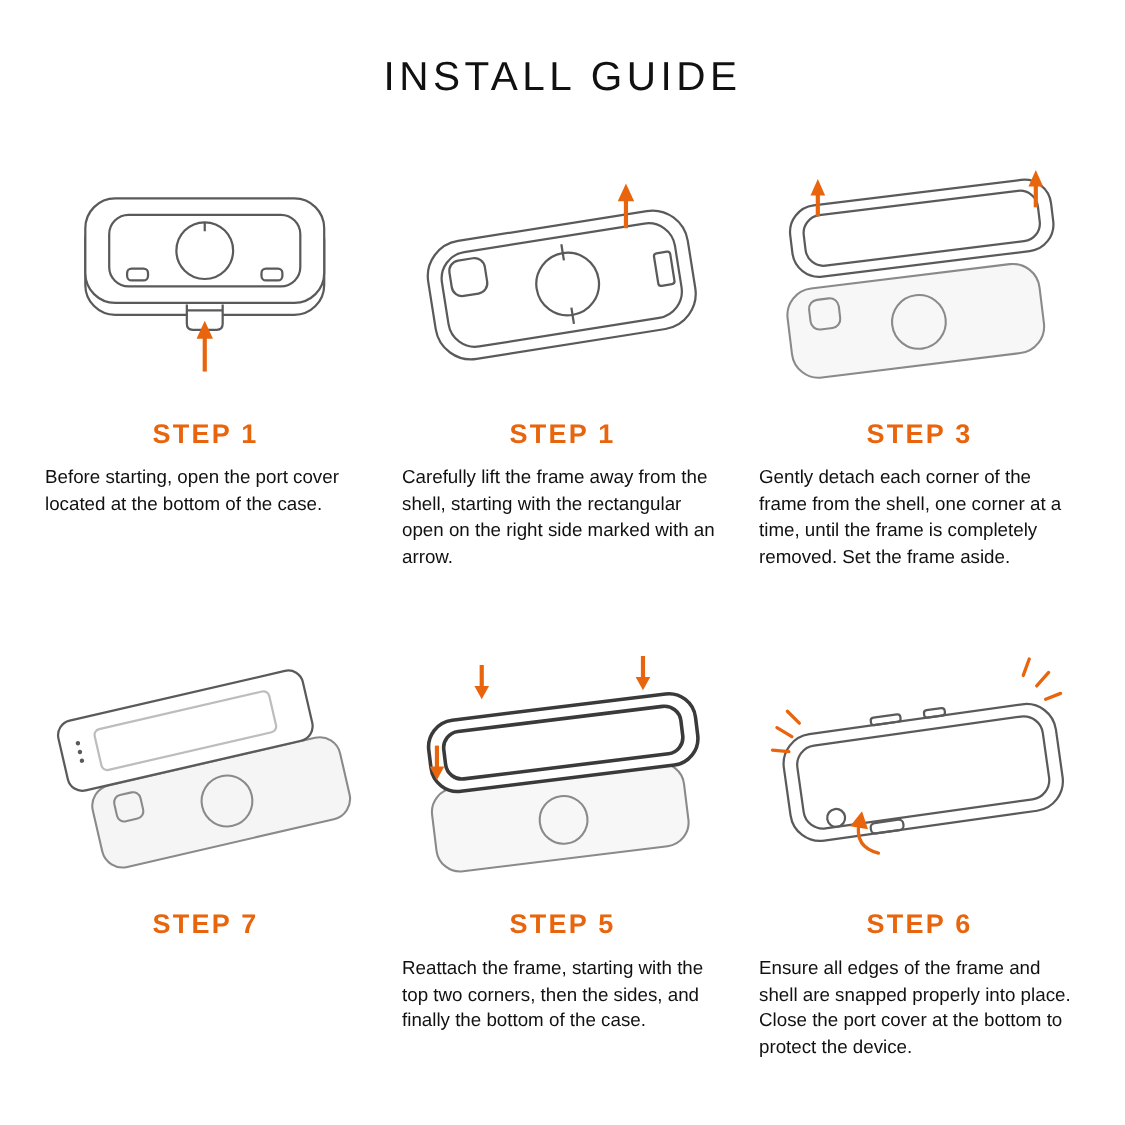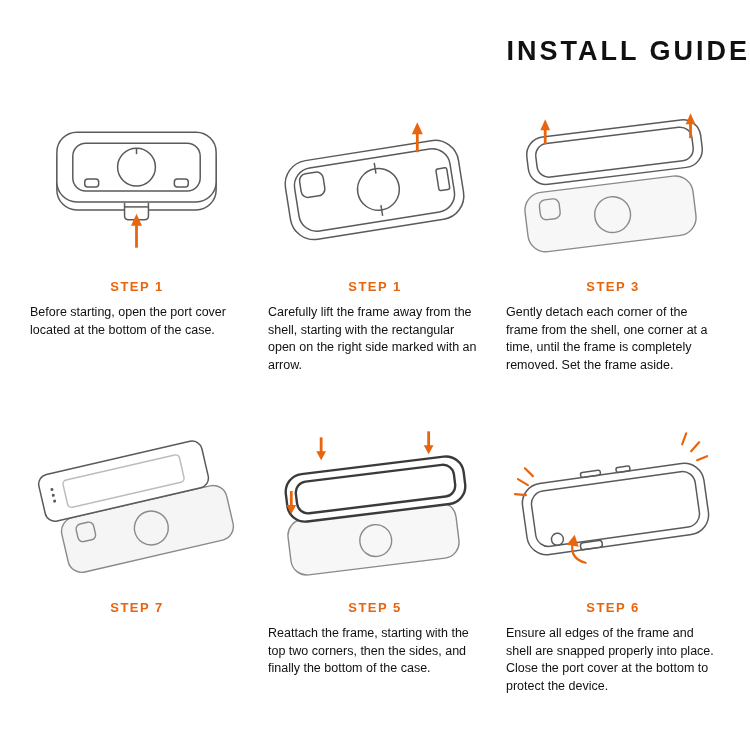--- a/index.html
+++ b/index.html
@@ -9,23 +9,23 @@
   }
   body {
     width: 750px;
     height: 750px;
     font-family: "Liberation Sans", sans-serif;
     color: #111111;
     overflow: hidden;
   }
   .page-title {
     margin: 36px 0 0 0;
-    text-align: right;
+    text-align: center;
     font-size: 27px;
-    font-weight: 700;
+    font-weight: 400;
     letter-spacing: 3px;
     color: #111111;
   }
   .steps-grid {
     display: grid;
     grid-template-columns: repeat(3, 1fr);
     column-gap: 24px;
     row-gap: 52px;
     margin: 38px 30px 0 30px;
   }
@@ -37,21 +37,21 @@
     justify-content: center;
   }
   .illu svg {
     width: 100%;
     height: 155px;
     display: block;
   }
   .step-label {
     margin-top: 14px;
     text-align: center;
-    font-size: 13px;
+    font-size: 18px;
     font-weight: 700;
     letter-spacing: 1.5px;
     color: #E8650D;
   }
   .step-desc {
     margin: 10px 0 0 0;
     font-size: 12.5px;
     line-height: 1.4;
     color: #111111;
     text-align: left;

